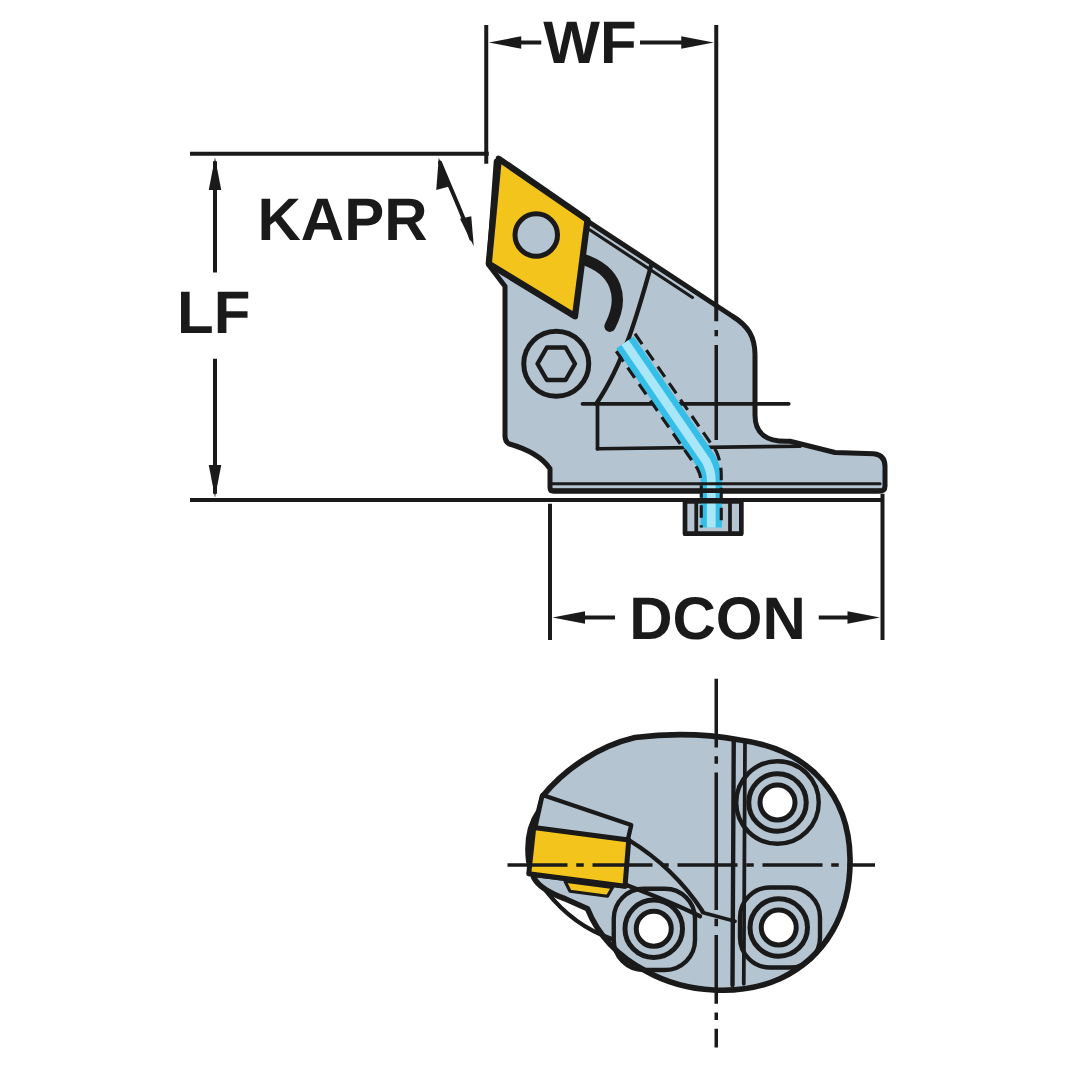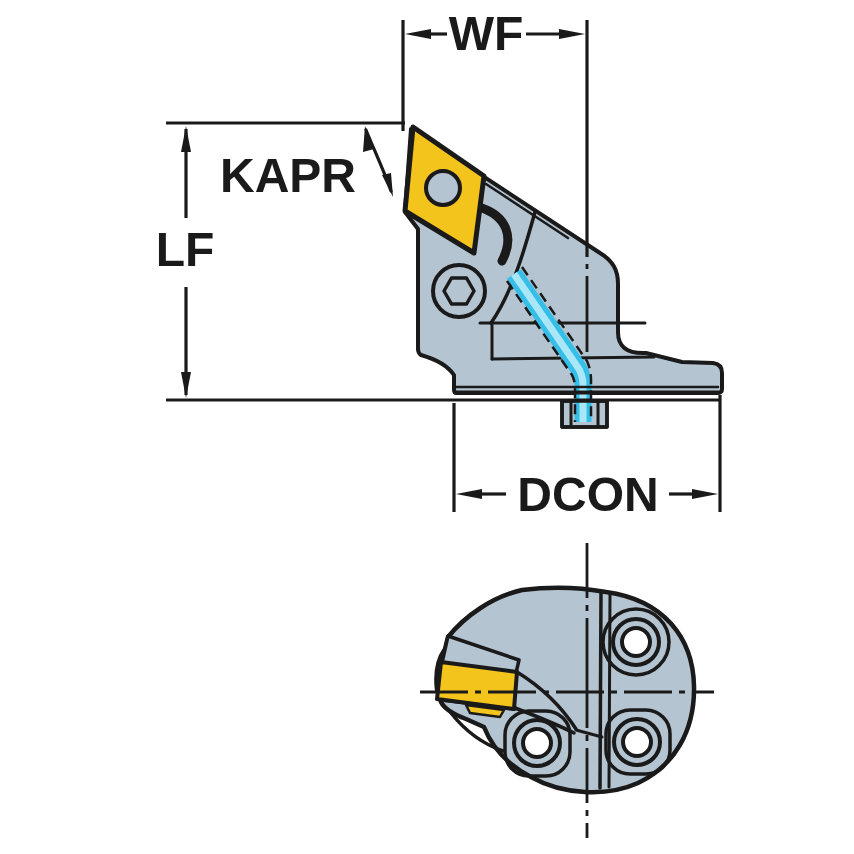--- a/index.html
+++ b/index.html
@@ -1,16 +1,16 @@
 <!DOCTYPE html>
 <html><head>
 <meta charset="utf-8">
 <style>
   html,body{margin:0;padding:0;background:#ffffff;}
-  .canvas{position:relative;width:780px;height:854px;background:#ffffff;overflow:hidden;padding-left:14px;}
+  .canvas{position:relative;width:780px;height:854px;background:#ffffff;overflow:hidden;}
   svg{display:block;}
   .label{font-family:"Liberation Sans",sans-serif;font-weight:700;font-size:48px;fill:#1a1a1a;}
   .dim{stroke:#1a1a1a;stroke-width:3.2;fill:none;}
   .cl{stroke:#1a1a1a;stroke-width:2.8;fill:none;}
   .arrow{fill:#1a1a1a;stroke:none;}
   .outline{stroke:#1a1a1a;fill:none;stroke-linejoin:round;stroke-linecap:round;}
   .bodyf{fill:#b5c4d1;stroke:#1a1a1a;stroke-linejoin:round;stroke-linecap:round;}
   .insf{fill:#f3c41c;stroke:#1a1a1a;stroke-linejoin:round;stroke-linecap:round;}
   .whitef{fill:#ffffff;stroke:#1a1a1a;}
   .cool{stroke:#35bfe8;fill:none;stroke-linecap:butt;}

